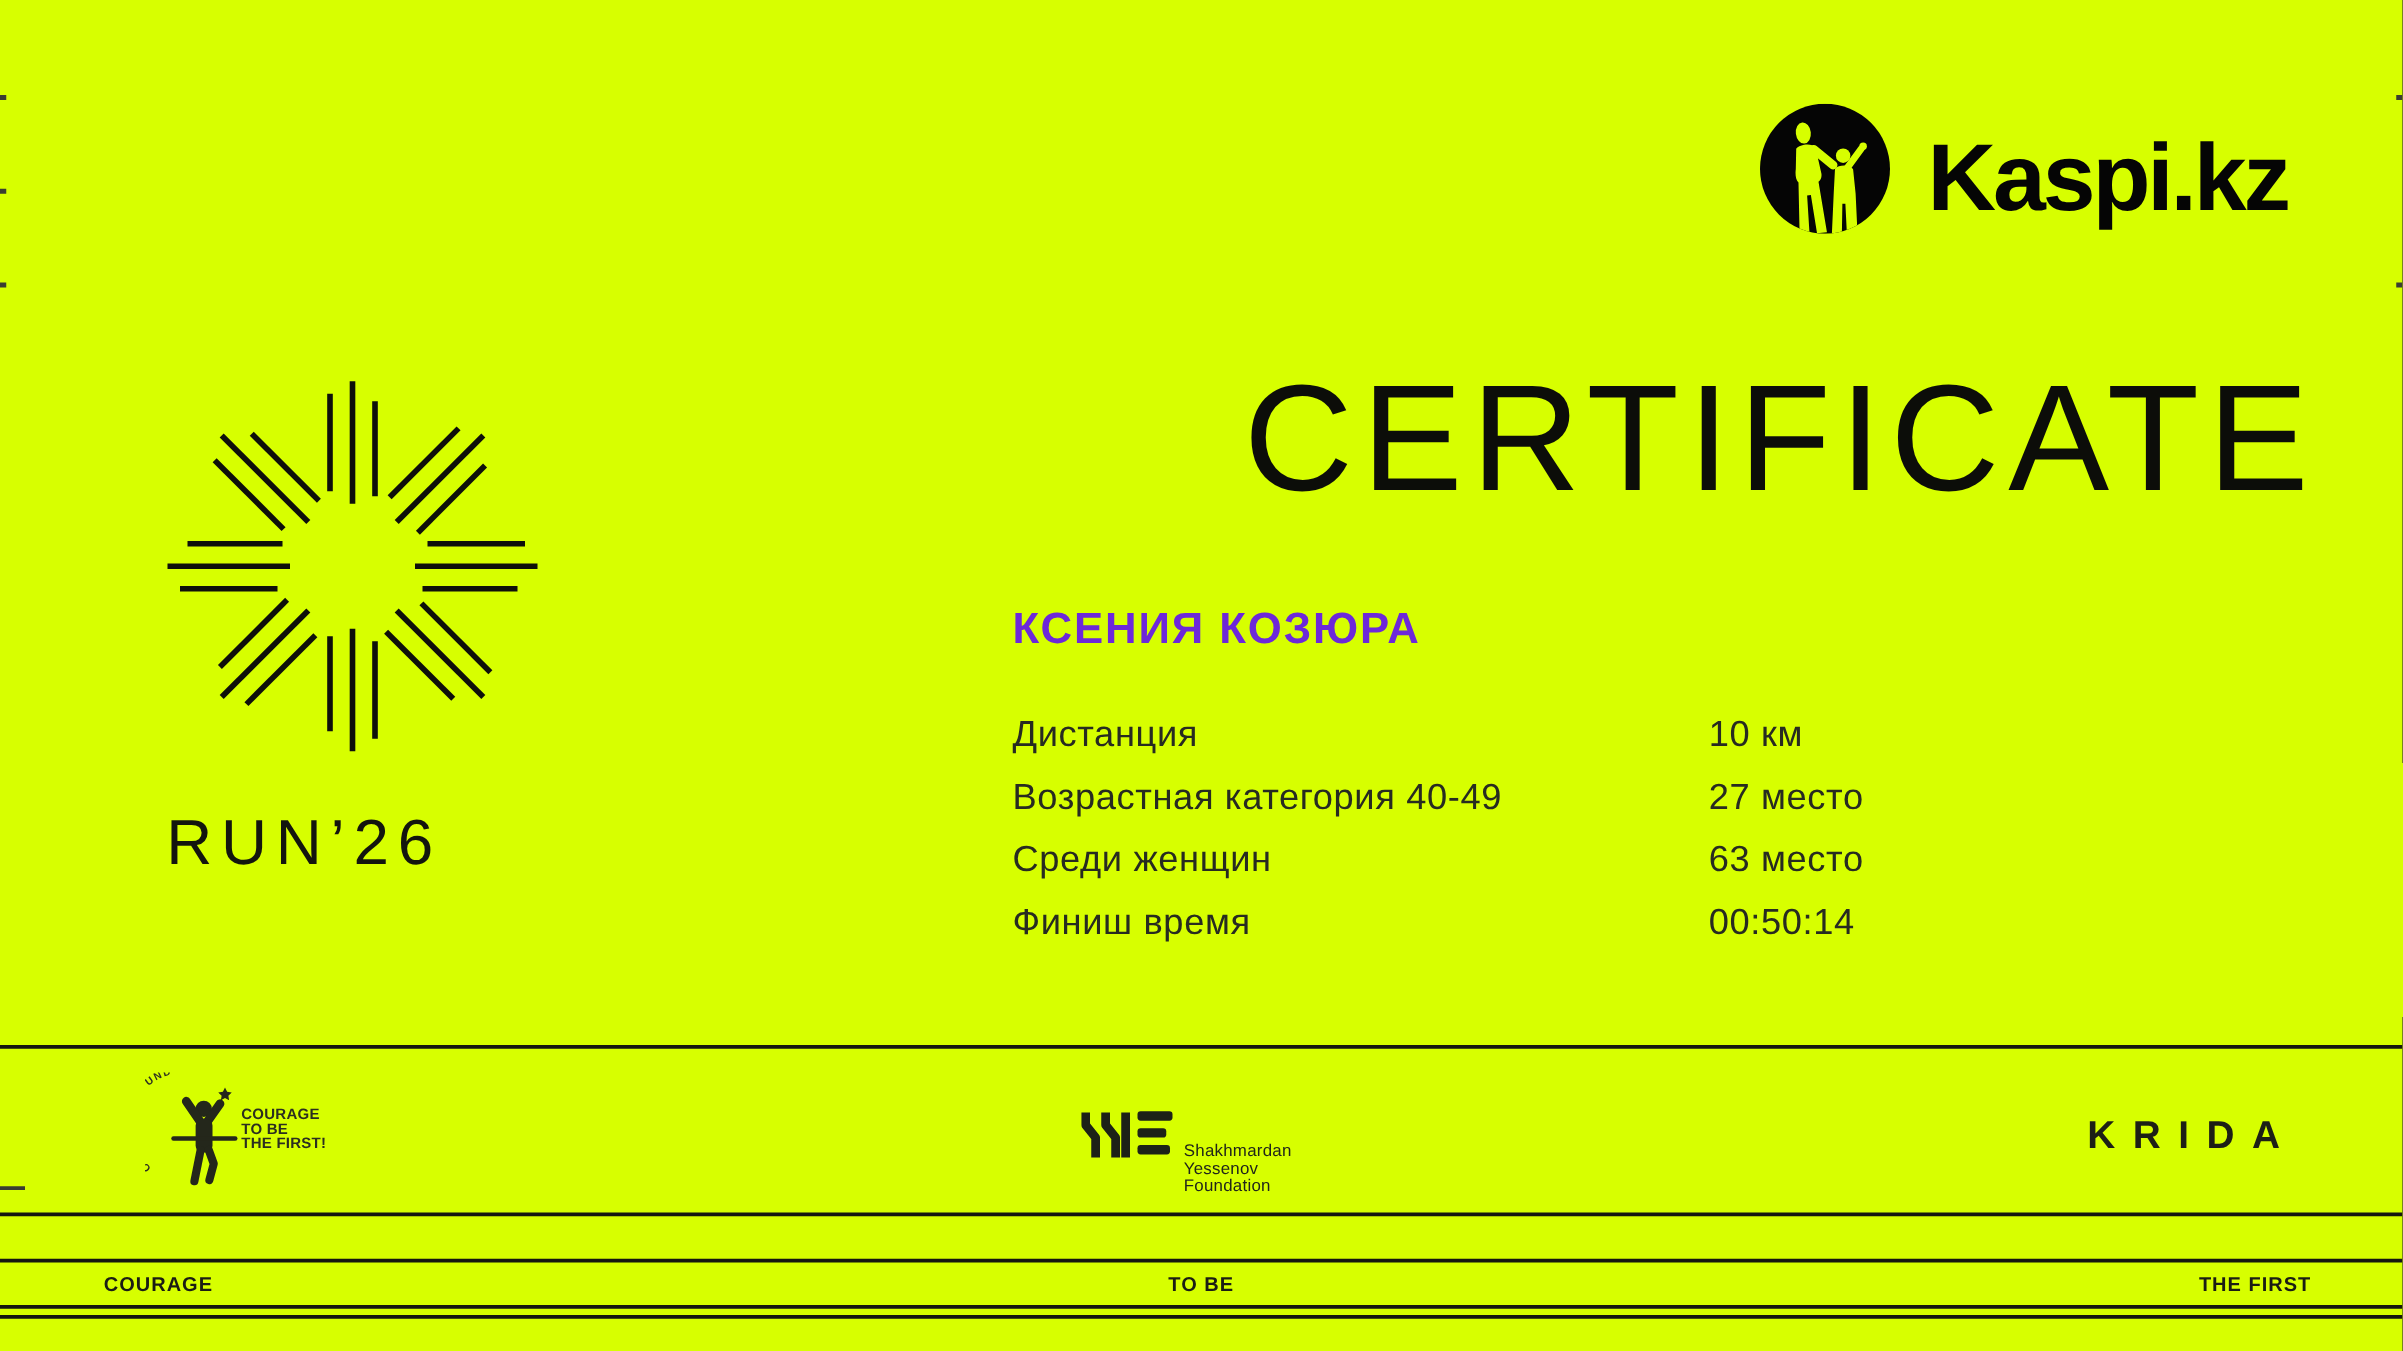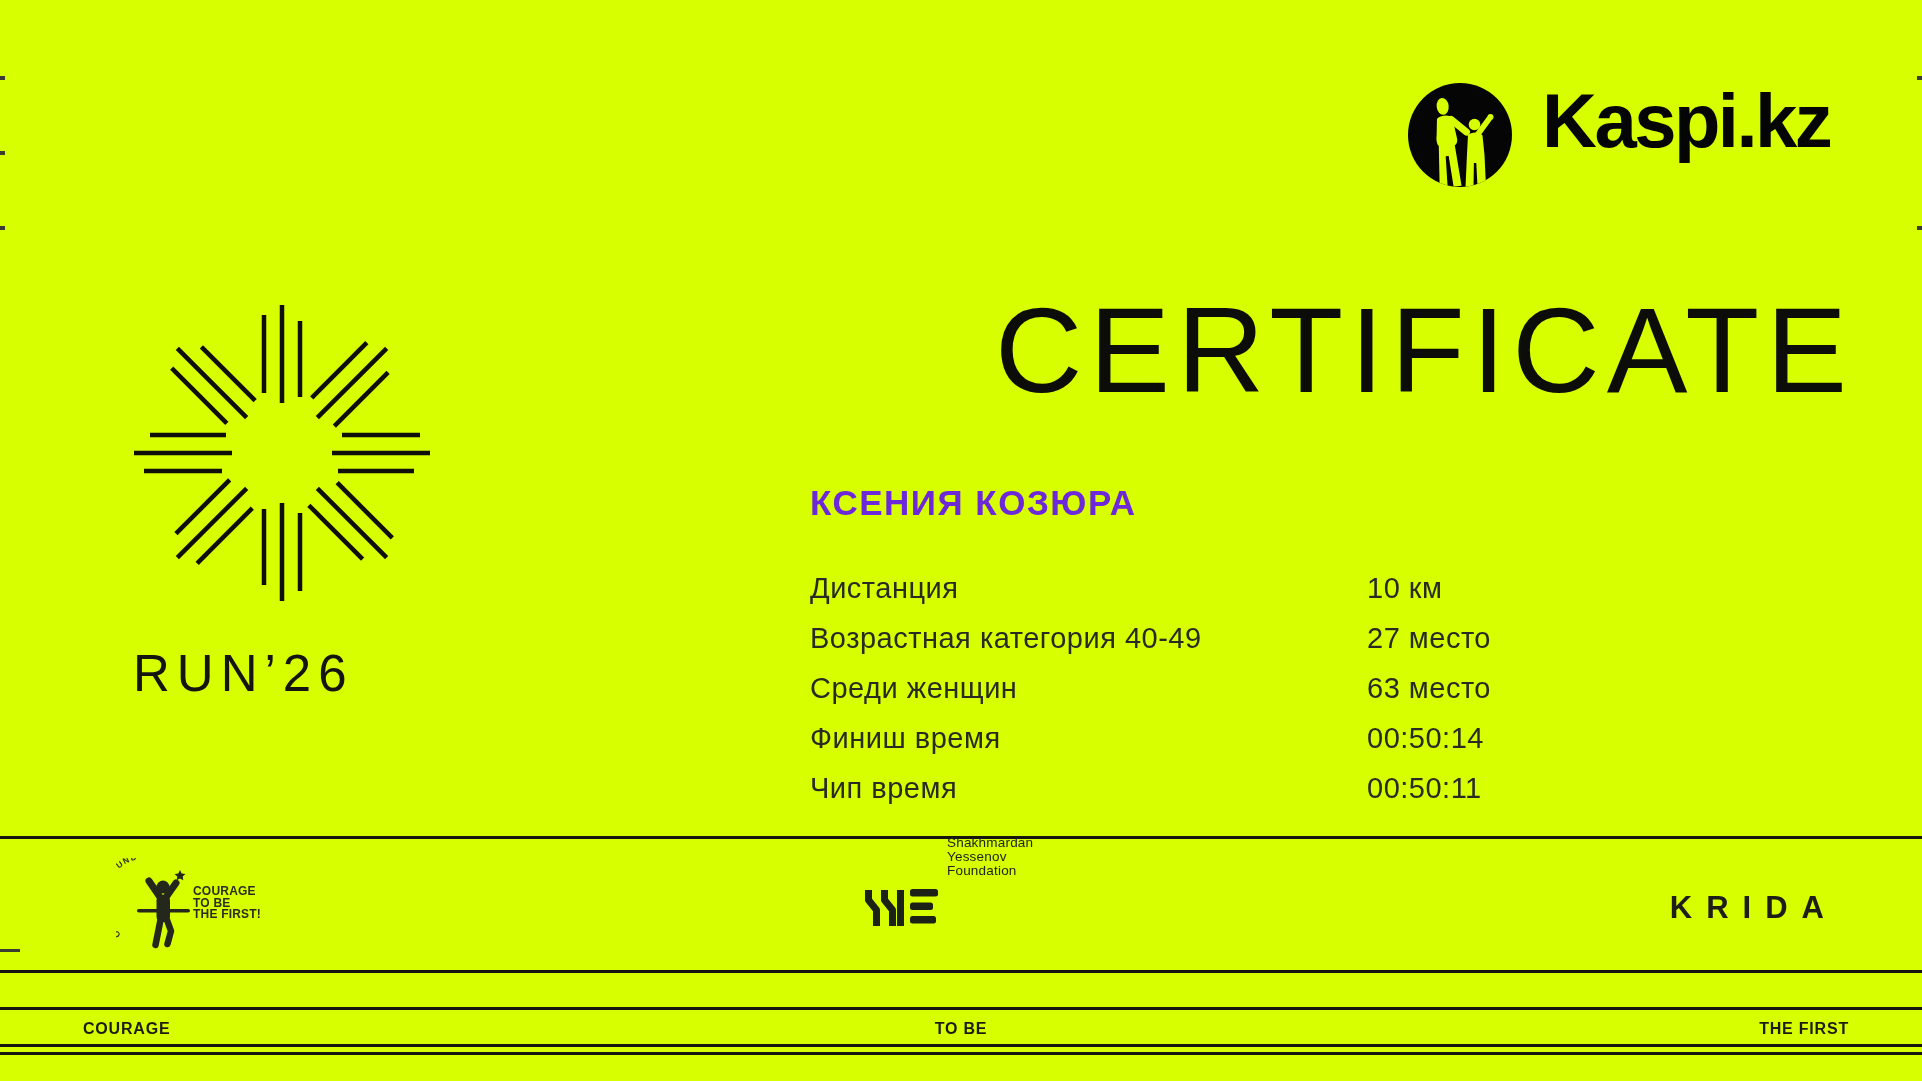--- a/index.html
+++ b/index.html
@@ -5,21 +5,21 @@
   html,body{margin:0;padding:0;background:#2a2a2a;}
   .page{
     position:relative;width:1922px;height:1081px;overflow:hidden;
     background:#D7FF00;
     font-family:"Liberation Sans","DejaVu Sans",sans-serif;
     color:#15170f;
   }
   .abs{position:absolute;}
 
   
-  .kaspi{left:1408px;top:83px;display:flex;align-items:flex-start;gap:30px;}
+  .kaspi{left:1408px;top:83px;display:flex;align-items:flex-end;gap:30px;}
   .kaspi-word{font-size:76px;font-weight:700;letter-spacing:-2.5px;color:#050505;line-height:1;padding-bottom:6px;}
 
   
   .cert-title{right:68px;top:278px;font-size:121px;font-weight:500;letter-spacing:7px;color:#0c0d09;line-height:1;white-space:nowrap;margin-top:12px;}
 
   
   .runner-name{left:810px;top:483px;font-size:35px;font-weight:700;letter-spacing:1.5px;color:#6d28d9;white-space:nowrap;}
 
   
   .stats{left:810px;top:563px;width:780px;}
@@ -28,21 +28,21 @@
 
   
   .snowflake{left:133px;top:304px;}
   .event-title{left:133px;top:636px;font-size:51px;font-weight:400;letter-spacing:7px;line-height:76px;color:#13150e;white-space:nowrap;}
 
   
   .hline{left:0;width:1922px;background:#15160f;}
 
   
   .cf-slogan{left:193px;top:886px;font-size:12px;line-height:11.6px;font-weight:600;letter-spacing:.2px;color:#2b2e20;}
-  .ye-text{left:947px;top:836px;font-size:13.5px;line-height:13.9px;font-weight:500;letter-spacing:.2px;color:#20251a;}
+  .ye-text{left:947px;top:914px;font-size:13.5px;line-height:13.9px;font-weight:500;letter-spacing:.2px;color:#20251a;}
   .krida{right:84px;top:890px;font-size:31px;font-weight:700;letter-spacing:14px;color:#1d1f16;white-space:nowrap;}
 
   
   .footer-bar{left:0;top:1013px;width:1922px;height:32px;line-height:32px;font-size:16px;font-weight:600;letter-spacing:.8px;color:#1b1d14;}
   .footer-left{position:absolute;left:83px;}
   .footer-center{position:absolute;left:0;right:0;text-align:center;}
   .footer-right{position:absolute;right:73px;margin-left:40px;}
 
   
   .tick{background:#3a3d32;}
@@ -120,24 +120,20 @@
       <span class="stat-value">27 место</span>
     </div>
     <div class="stat-row">
       <span>Среди женщин</span>
       <span class="stat-value">63 место</span>
     </div>
     <div class="stat-row">
       <span>Финиш время</span>
       <span class="stat-value">00:50:14</span>
     </div>
-    <div class="stat-row">
-      <span>Чип время</span>
-      <span class="stat-value">00:50:11</span>
-    </div>
   </div>
 
   <div class="abs hline" style="top:836px;height:3px;"></div>
   <div class="abs hline" style="top:970px;height:3px;"></div>
   <div class="abs hline" style="top:1007px;height:3px;"></div>
   <div class="abs hline" style="top:1044px;height:3px;"></div>
   <div class="abs hline" style="top:1052px;height:3px;"></div>
 
   <svg class="abs" style="left:116px;top:858px;" width="78" height="98" viewBox="0 0 78 98">
     <defs>

